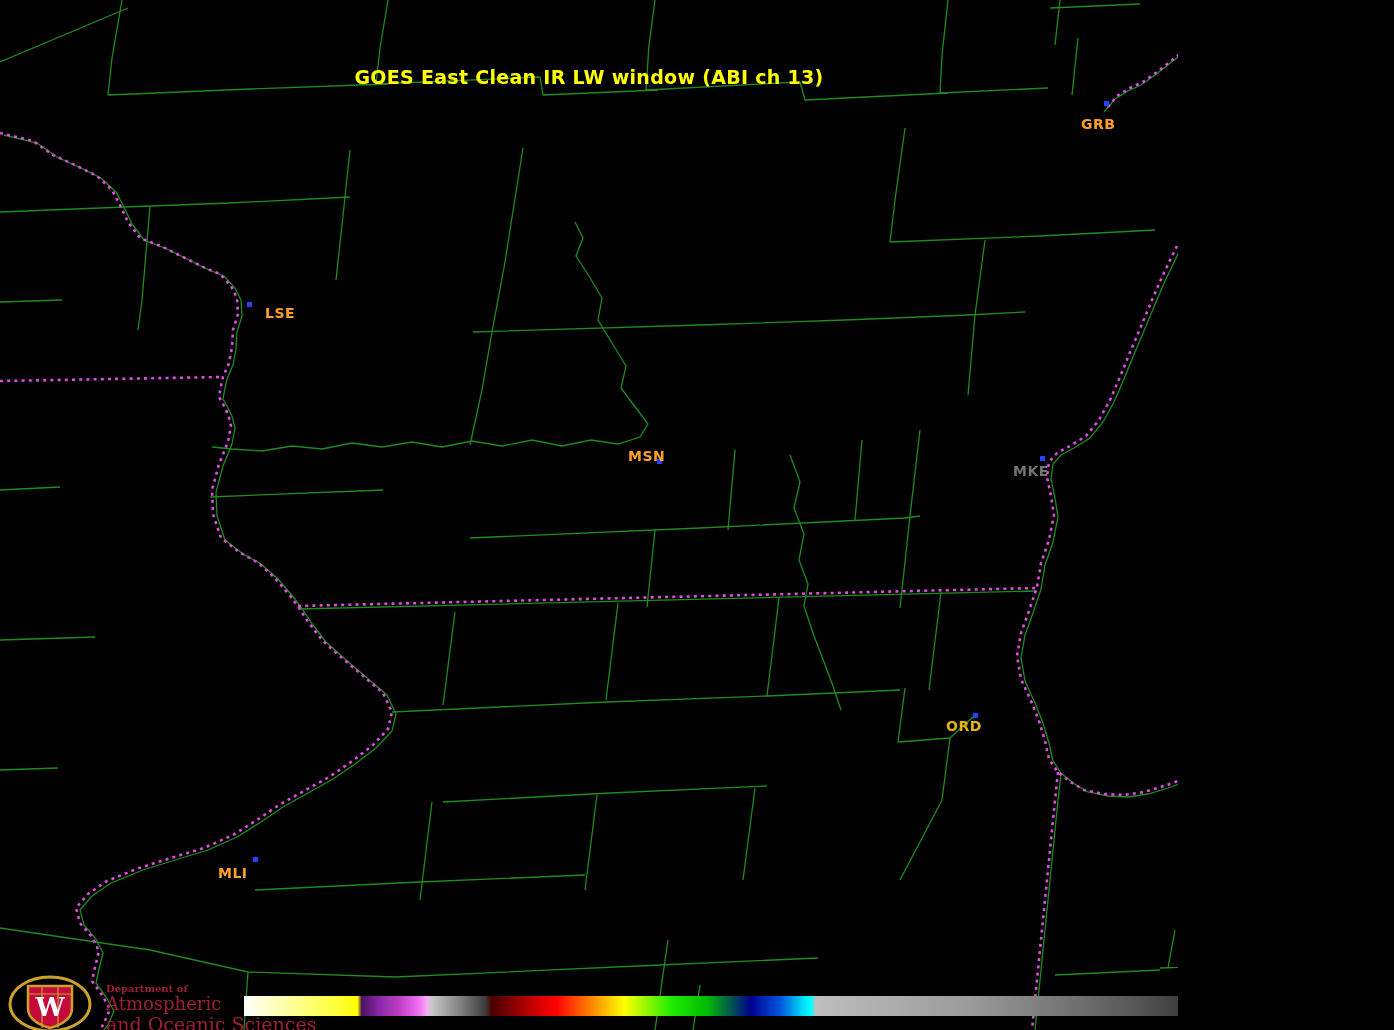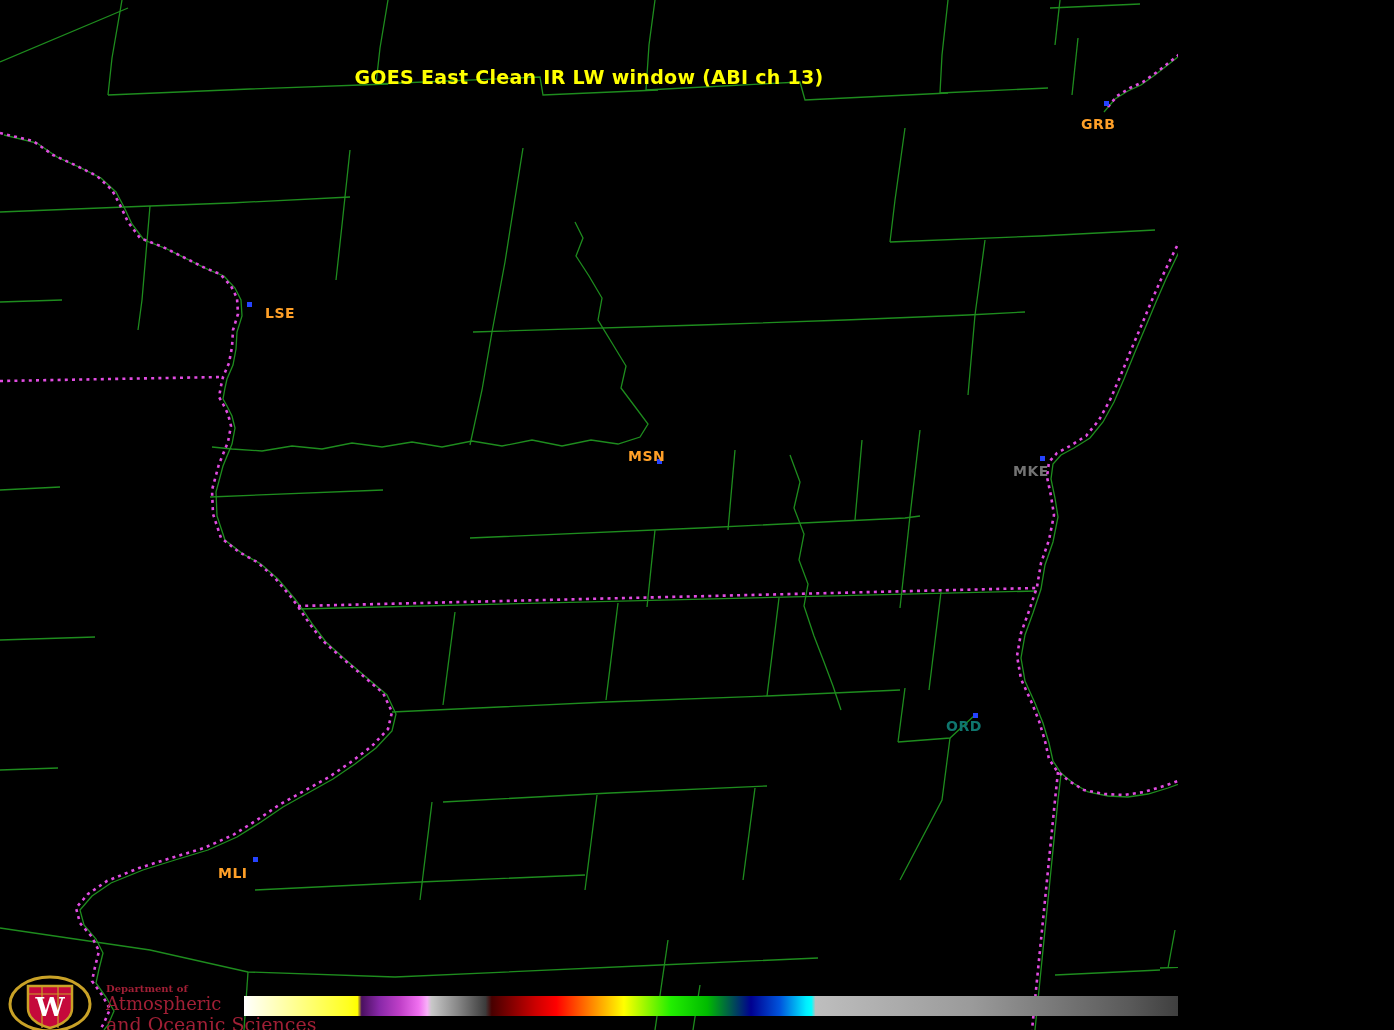--- a/index.html
+++ b/index.html
@@ -158,21 +158,21 @@
   <div class="station-dot" style="left: 247px; top: 302px; background: rgb(37, 67, 255);"></div>
   <div class="station-label" style="left: 219px; top: 305px; color: rgb(255, 160, 40); margin-left: 46px;">LSE</div>
 
   <div class="station-dot" style="left: 657px; top: 459px; background: rgb(37, 67, 255);"></div>
   <div class="station-label" style="left: 628px; top: 448px; color: rgb(255, 160, 40);">MSN</div>
 
   <div class="station-dot" style="left: 1040px; top: 456px; background: rgb(37, 67, 255);"></div>
   <div class="station-label" style="left: 1013px; top: 463px; color: #737373;">MKE</div>
 
   <div class="station-dot" style="left: 973px; top: 713px; background: rgb(37, 67, 255);"></div>
-  <div class="station-label" style="left: 946px; top: 718px; color: #0f766e;">ORD</div>
+  <div class="station-label" style="left: 946px; top: 718px; color: #eab308;">ORD</div>
 
   <div class="station-dot" style="left: 253px; top: 857px; background: rgb(37, 67, 255);"></div>
   <div class="station-label" style="left: 218px; top: 865px; color: rgb(255, 160, 40);">MLI</div>
 
   <div id="colorbar" style="background: linear-gradient(to right, rgb(255, 255, 255) 0%, rgb(255, 255, 32) 10%, rgb(255, 255, 0) 10.9%, rgb(74, 16, 96) 11.3%, rgb(136, 40, 168) 13%, rgb(192, 64, 200) 15%, rgb(240, 112, 240) 16.8%, rgb(248, 176, 248) 17.6%, rgb(200, 200, 200) 18%, rgb(136, 136, 136) 20.5%, rgb(60, 60, 60) 23.2%, rgb(72, 0, 0) 23.8%, rgb(204, 0, 0) 28%, rgb(255, 0, 0) 30%, rgb(255, 119, 0) 33%, rgb(255, 255, 0) 36.5%, rgb(34, 238, 0) 41%, rgb(0, 187, 0) 44.5%, rgb(0, 0, 144) 48.7%, rgb(0, 85, 221) 51.5%, rgb(0, 238, 255) 54%, rgb(0, 255, 255) 54.5%, rgb(190, 190, 190) 54.9%, rgb(154, 154, 154) 70%, rgb(90, 90, 90) 85%, rgb(10, 10, 10) 99%, rgb(0, 0, 0) 100%);"></div>
 
   <div class="logo">
     <svg width="84" height="56" viewBox="0 0 84 56">
       <ellipse cx="42" cy="30" rx="40" ry="27" fill="none" stroke="#c9a227" stroke-width="3"></ellipse>
       <path d="M20,12 L64,12 L64,34 Q64,48 42,54 Q20,48 20,34 Z" fill="#c5093b" stroke="#c9a227" stroke-width="2.5"></path>

